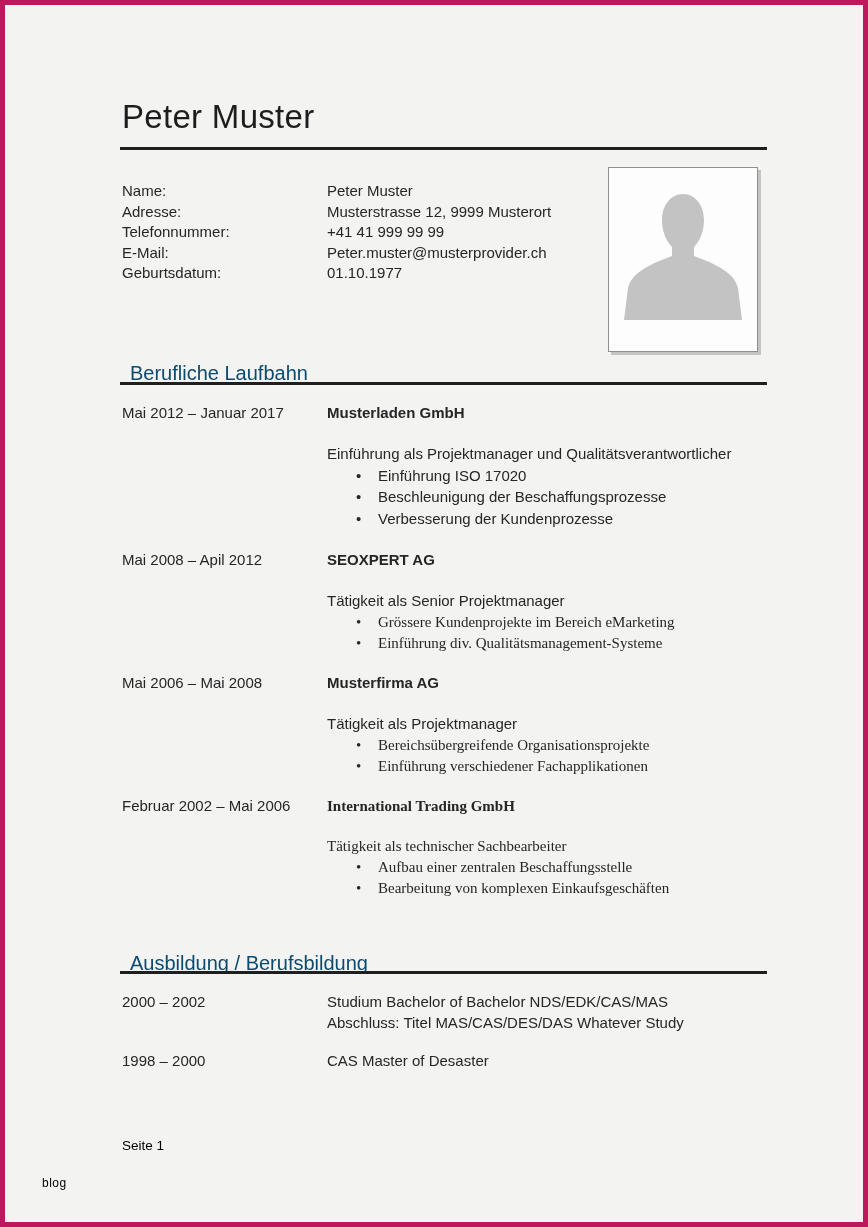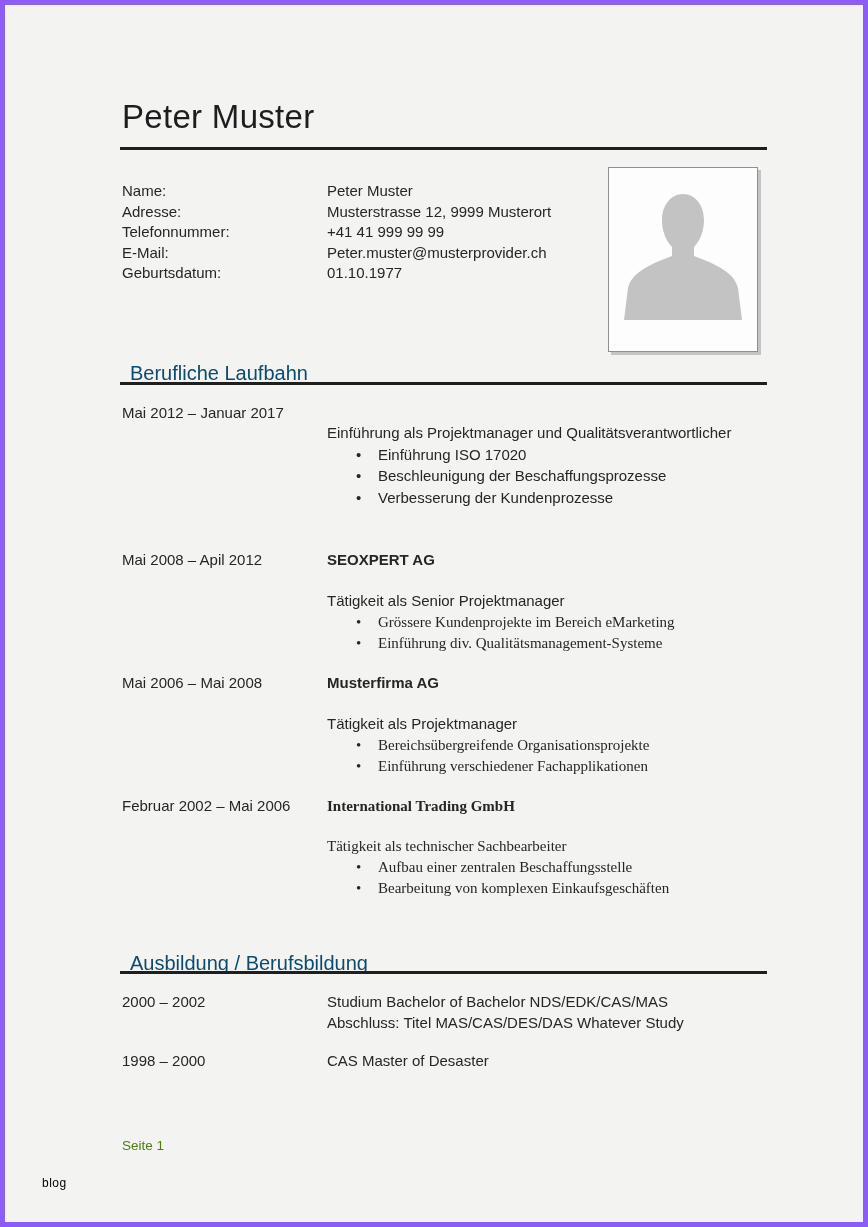--- a/index.html
+++ b/index.html
@@ -2,21 +2,21 @@
 <html><head>
 <meta charset="utf-8">
 <style>
   html, body { margin: 0; padding: 0; background: #e9e9e9; }
   .page {
     position: relative;
     width: 868px;
     height: 1227px;
     box-sizing: border-box;
     background: #f3f3f2;
-    border: 5px solid #8b5cf6;
+    border: 5px solid #be185d;
     font-family: "Liberation Sans", sans-serif;
     color: #262626;
     overflow: hidden;
   }
   .serif { font-family: "Liberation Serif", "DejaVu Serif", serif; }
 
   .doc-title {
     position: absolute; left: 117px; top: 92px;
     margin: 0; font-size: 33px; font-weight: 400;
     line-height: 1.2; color: #1d1d1d; letter-spacing: 0.3px;
@@ -69,21 +69,21 @@
   .bullets { margin: 0; padding: 0; list-style: none; }
   .bullets li { position: relative; padding-left: 51px; line-height: 21.6px; }
   .bullets li::before {
     content: "\2022";
     position: absolute; left: 29px; top: 0;
   }
   #job-1 .bullets li, #job-2 .bullets li, #job-3 .bullets li { line-height: 21px; }
 
   .footer-label {
     position: absolute; left: 117px; top: 1133px;
-    font-size: 13.5px; color: #4d7c0f;
+    font-size: 13.5px; color: #000000;
   }
   .watermark {
     position: absolute; left: 37px; top: 1171px;
     font-size: 12px; color: #000000; letter-spacing: 0.5px;
   }
 </style>
 </head>
 <body>
 
 <div class="page">
@@ -130,20 +130,21 @@
         C41 15 50 4 62 4 Z"></path>
     </svg>
   </div>
 
   <h2 class="section-title" id="career-title">Berufliche Laufbahn</h2>
   <div class="rule" id="career-rule"></div>
 
   <div class="entry" id="job-0">
     <span class="period">Mai 2012 – Januar 2017</span>
     <div>
+      <div class="company">Musterladen GmbH</div>
       <div class="role">Einführung als Projektmanager und Qualitätsverantwortlicher</div>
       <ul class="bullets">
         <li>Einführung ISO 17020</li>
         <li>Beschleunigung der Beschaffungsprozesse</li>
         <li>Verbesserung der Kundenprozesse</li>
       </ul>
     </div>
   </div>
 
   <div class="entry" id="job-1">

